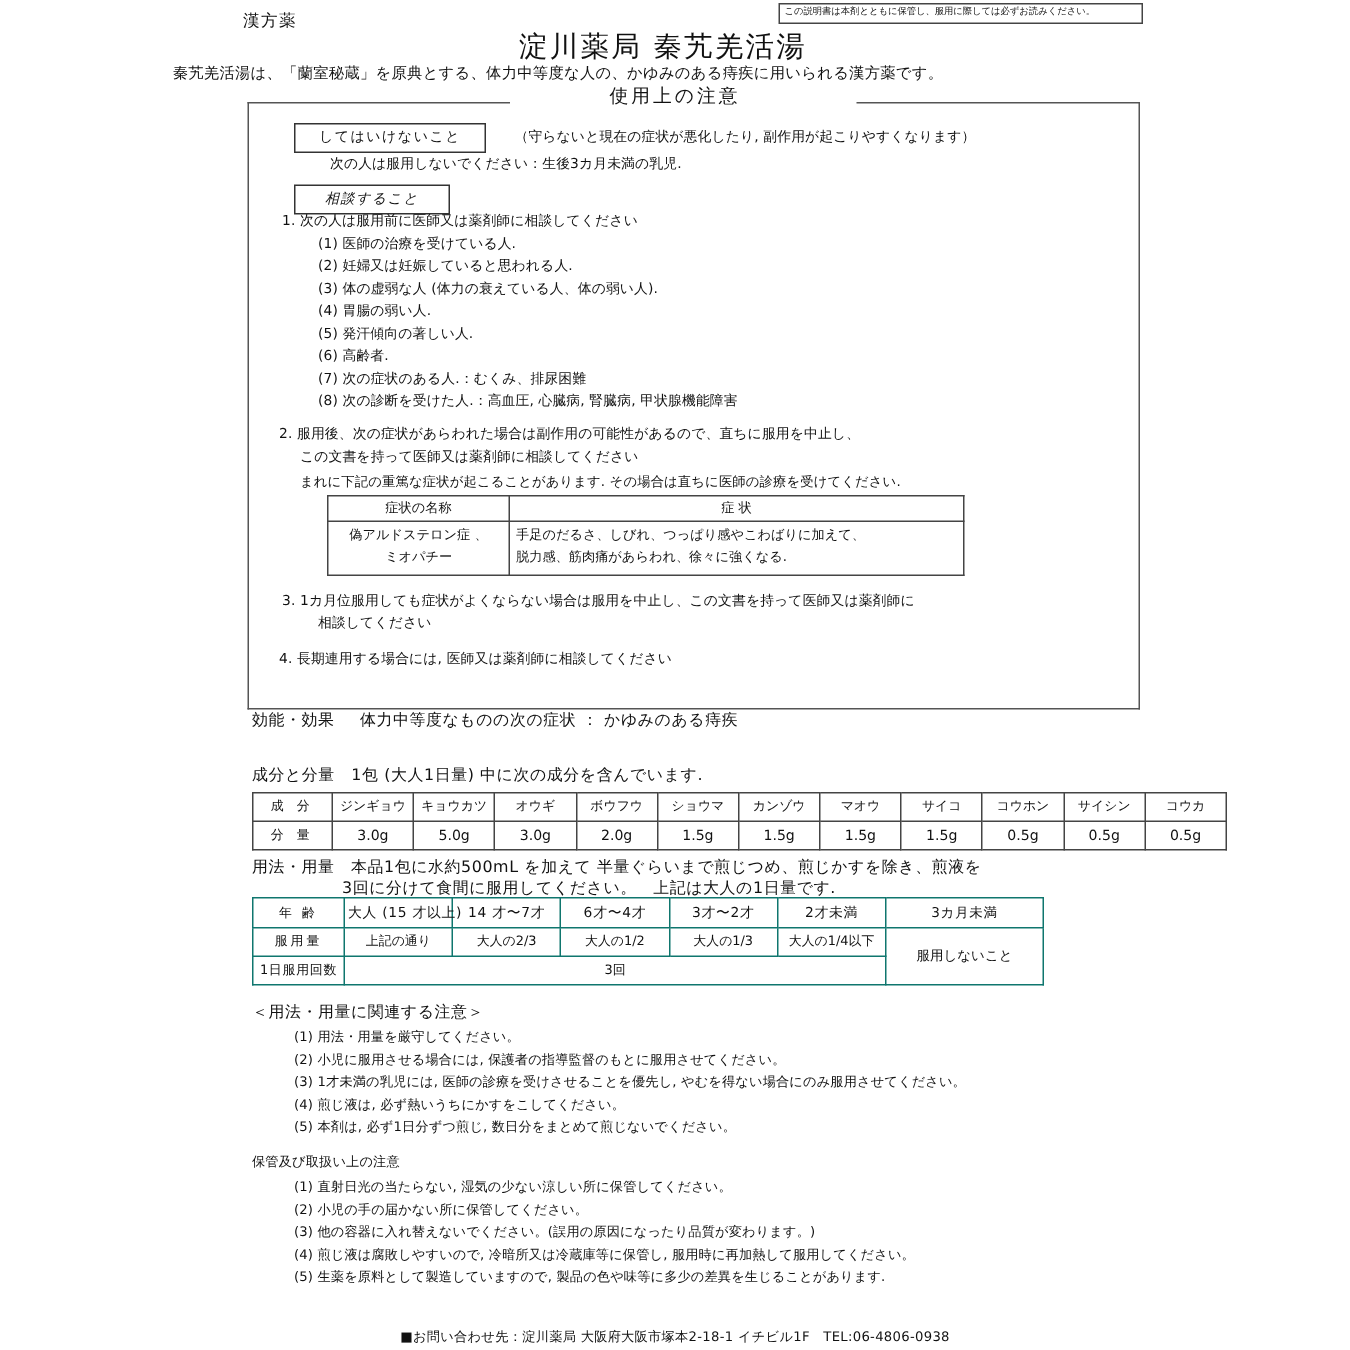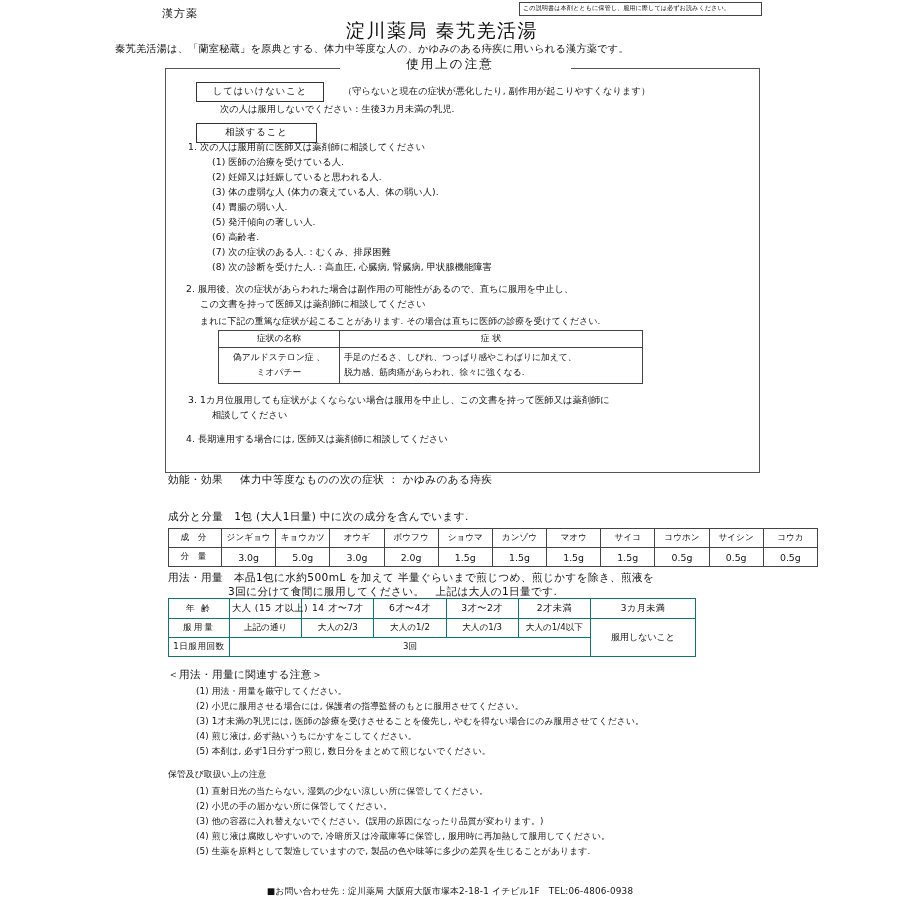--- a/index.html
+++ b/index.html
@@ -195,21 +195,21 @@
 
   <div class="warn-box"></div>
   <div class="warn-top-left"></div>
   <div class="warn-top-right"></div>
   <div class="warn-title">使用上の注意</div>
 
   <div class="tagbox" style="left:196px; top:82px; width:128px;">してはいけないこと</div>
   <div class="w-line" style="left:343px; top:85px;">（守らないと現在の症状が悪化したり, 副作用が起こりやすくなります）</div>
   <div class="w-line" style="left:220px; top:103px;">次の人は服用しないでください：生後3カ月未満の乳児.</div>
 
-  <div class="tagbox" style="left:196px; top:123px; width:121px;">相談すること</div>
+  <div class="tagbox" style="left:196px; top:123px; width:104px;font-style:italic;">相談すること</div>
 
   <div class="w-line" style="left:188px; top:141px;">1. 次の人は服用前に医師又は薬剤師に相談してください</div>
   <div class="w-line" style="left:212px; top:156px;">(1) 医師の治療を受けている人.</div>
   <div class="w-line" style="left:212px; top:171px;">(2) 妊婦又は妊娠していると思われる人.</div>
   <div class="w-line" style="left:212px; top:186px;">(3) 体の虚弱な人 (体力の衰えている人、体の弱い人).</div>
   <div class="w-line" style="left:212px; top:201px;">(4) 胃腸の弱い人.</div>
   <div class="w-line" style="left:212px; top:216px;">(5) 発汗傾向の著しい人.</div>
   <div class="w-line" style="left:212px; top:231px;">(6) 高齢者.</div>
   <div class="w-line" style="left:212px; top:246px;">(7) 次の症状のある人.：むくみ、排尿困難</div>
   <div class="w-line" style="left:212px; top:261px;">(8) 次の診断を受けた人.：高血圧, 心臓病, 腎臓病, 甲状腺機能障害</div>

